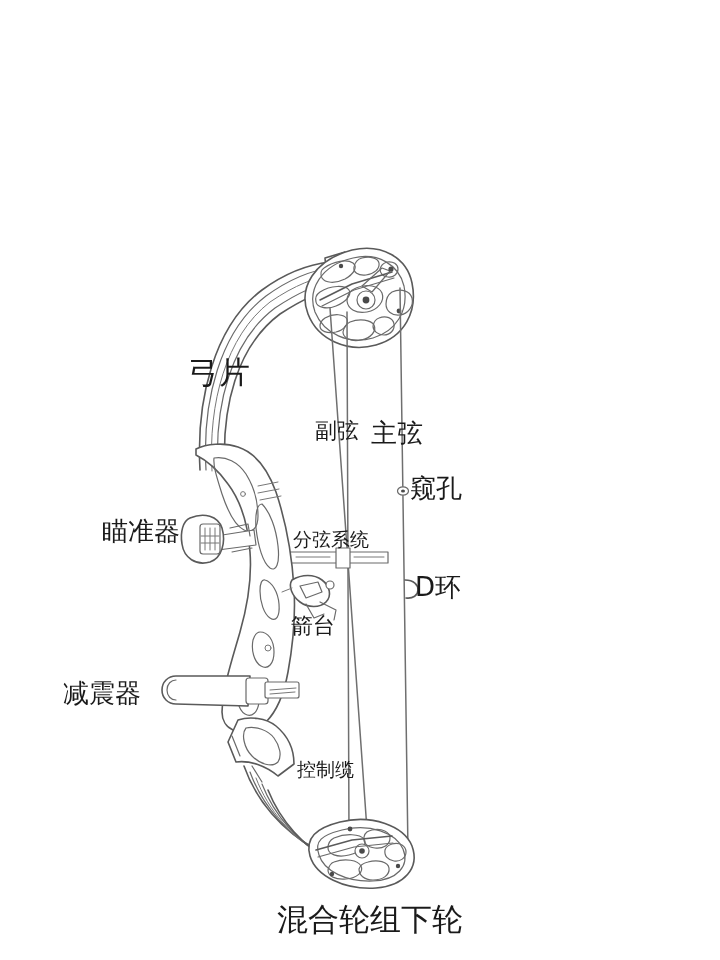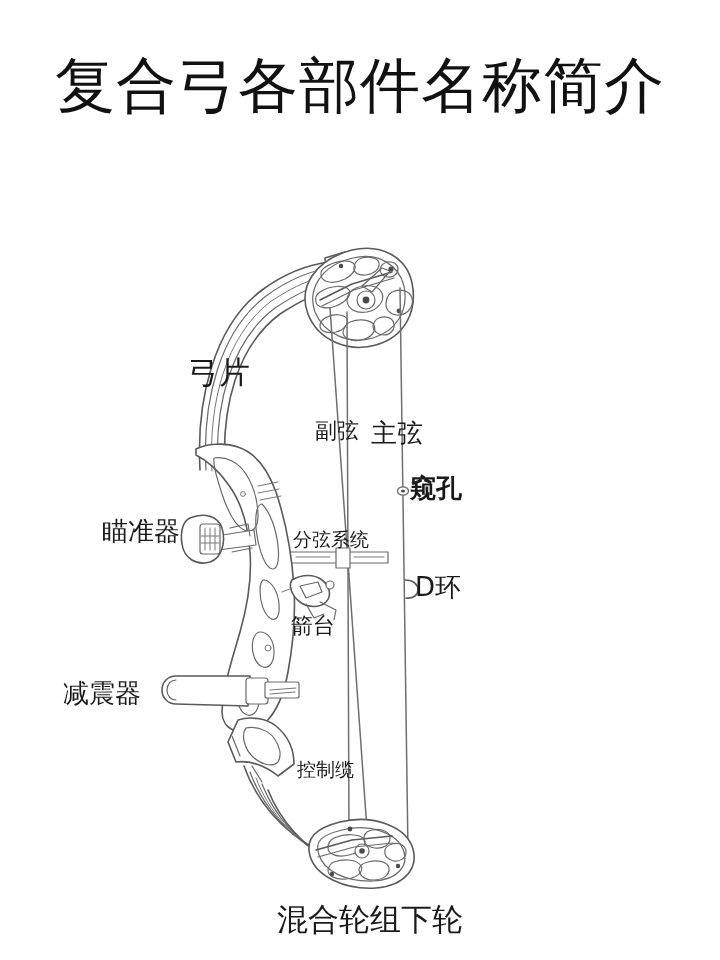--- a/index.html
+++ b/index.html
@@ -44,35 +44,34 @@
   .lbl-xl{font-size:31px;line-height:34px;}
   .lbl-lg{font-size:26px;line-height:29px;}
   .lbl-md{font-size:22px;line-height:25px;}
   .lbl-sm{font-size:19px;line-height:22px;}
 
   
   #lbl-upper-cam   {left:224px; top:197px;}
   #lbl-limb        {left:188px; top:347px;margin-top:8px;}
   #lbl-main-string {left:371px; top:379px;margin-top:40px;}
   #lbl-cable       {left:315px; top:418px;}
-  #lbl-peep        {left:410px; top:474px;font-weight:bold;}
+  #lbl-peep        {left:410px; top:474px;}
   #lbl-sight       {left:102px; top:517px;}
   #lbl-splitter    {left:293px; top:528px;}
   #lbl-dloop       {left:415px; top:573px;}
   #lbl-rest        {left:291px; top:613px;}
   #lbl-stabilizer  {left:63px;  top:679px;}
   #lbl-ctrl-cable  {left:297px; top:758px;}
   #lbl-lower-cam   {left:277px; top:902px;}
 </style>
 </head>
 <body>
 
 <div id="page">
 
-  <div id="title">复合弓各部件名称简介</div>
 
   <svg id="figure" viewBox="0 0 720 960" xmlns="http://www.w3.org/2000/svg">
     <defs>
       <style>
         .s  { fill:none; stroke:#5a5a5a; stroke-width:1.6; stroke-linecap:round; stroke-linejoin:round; }
         .s2 { fill:none; stroke:#6a6a6a; stroke-width:1.2; stroke-linecap:round; stroke-linejoin:round; }
         .s3 { fill:none; stroke:#787878; stroke-width:1.0; stroke-linecap:round; stroke-linejoin:round; }
         .str{ fill:none; stroke:#6f6f6f; stroke-width:1.5; stroke-linecap:round; }
         .wf { fill:#ffffff; stroke:#5a5a5a; stroke-width:1.6; stroke-linejoin:round; }
         .wf2{ fill:#ffffff; stroke:#6a6a6a; stroke-width:1.2; stroke-linejoin:round; }

